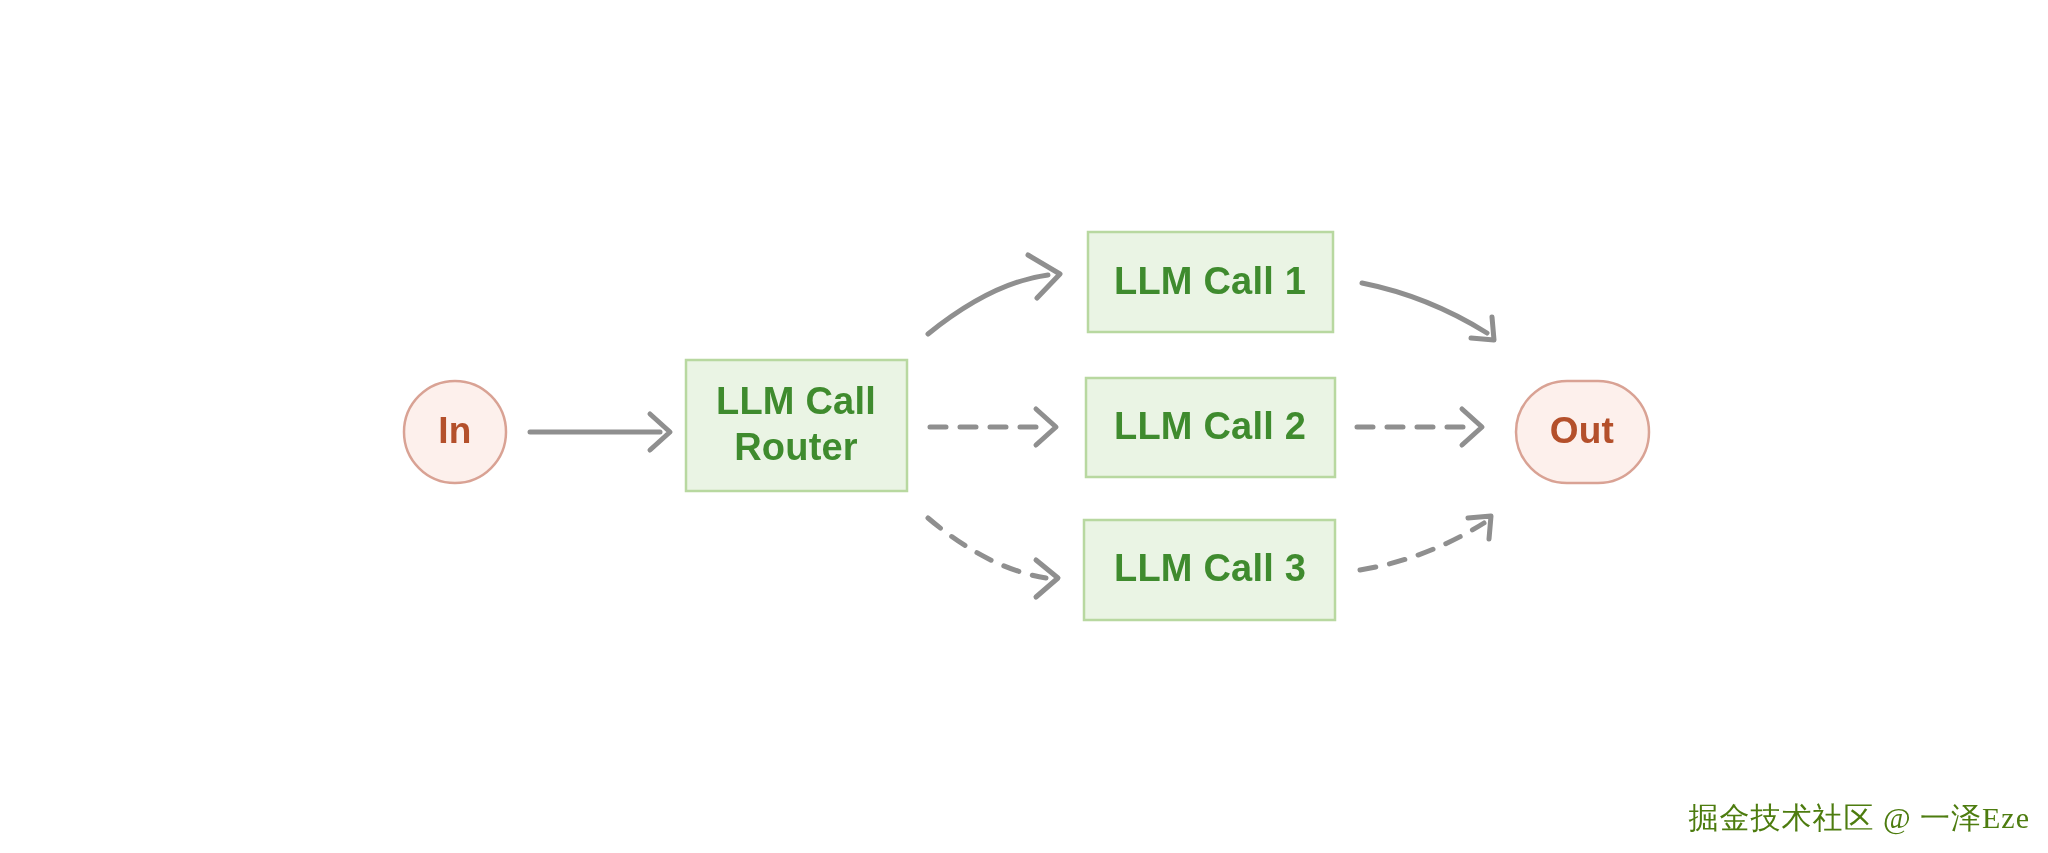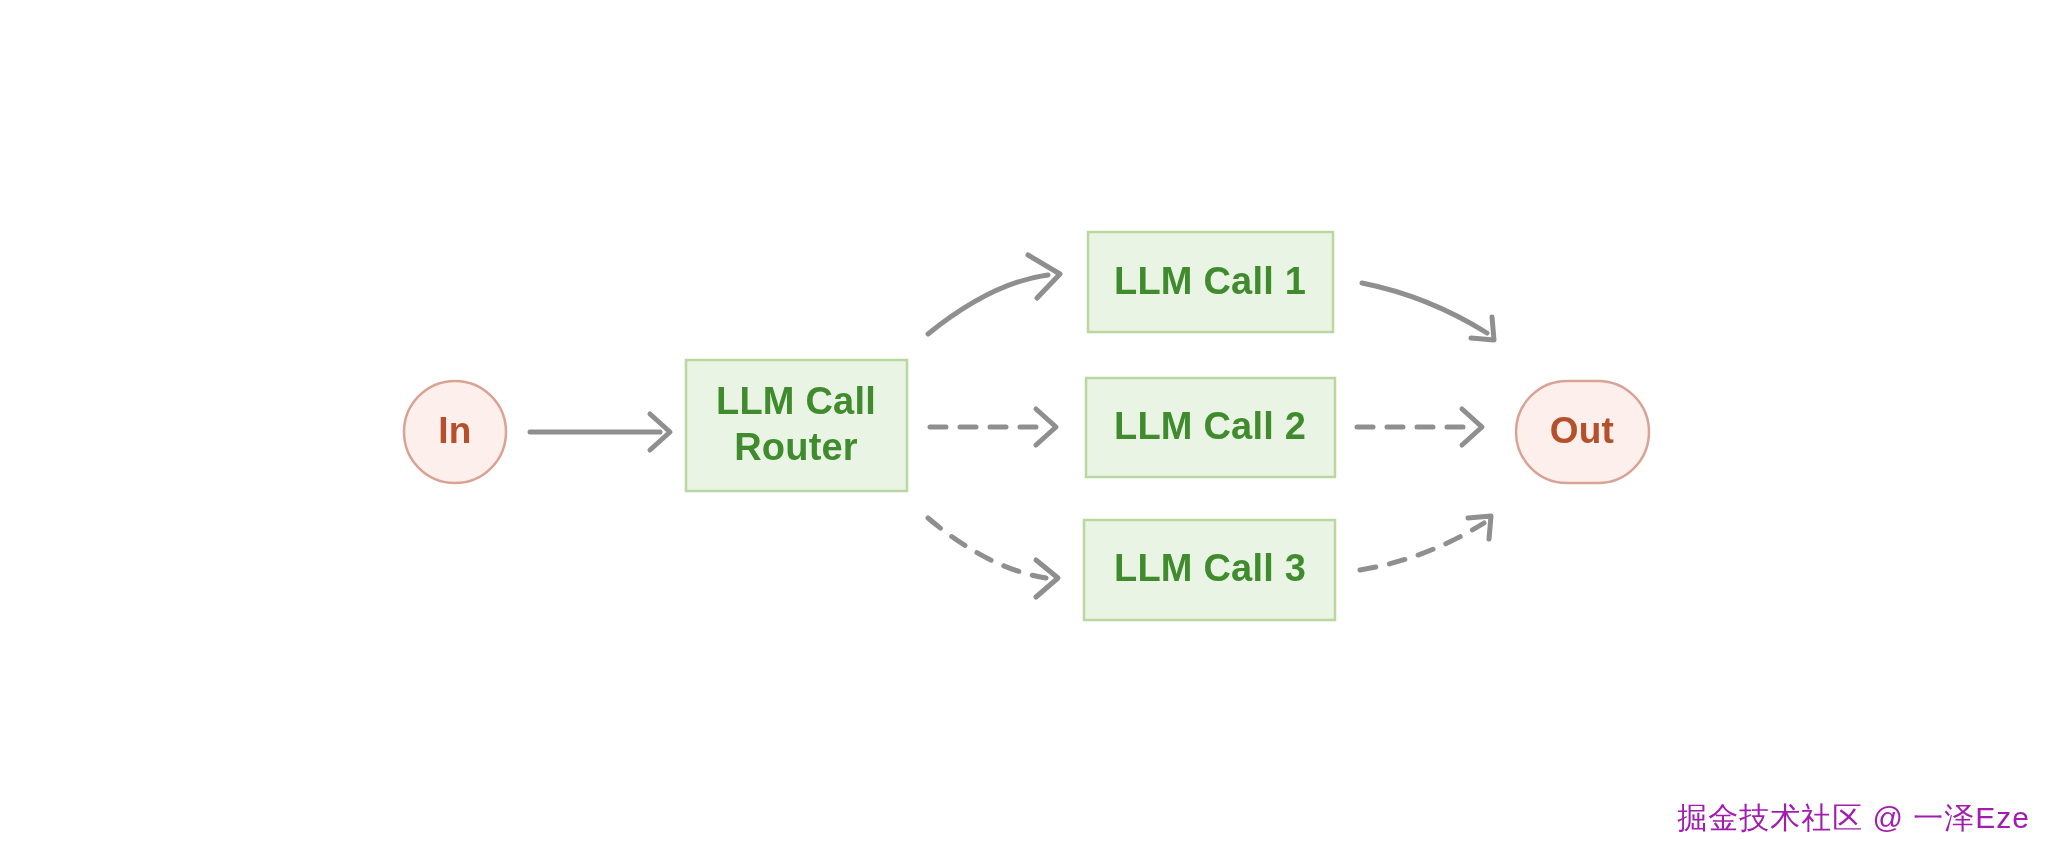--- a/index.html
+++ b/index.html
@@ -40,23 +40,23 @@
   }
   .proc-label {
     font-size: 38px;
     fill: #3f8b2e;
     letter-spacing: 0.2px;
   }
   .watermark {
     position: absolute;
     right: 18px;
     bottom: 14px;
-    font-family: Liberation Sans, sans-serif;
+    font-family: Liberation Serif, serif;
     font-size: 30px;
-    color: #a21caf;
+    color: #4d7c0f;
     letter-spacing: 1px;
     white-space: nowrap;
     margin-left: 44px;
   }
 </style>
 </head>
 <body>
 
 <div id="canvas">
 

